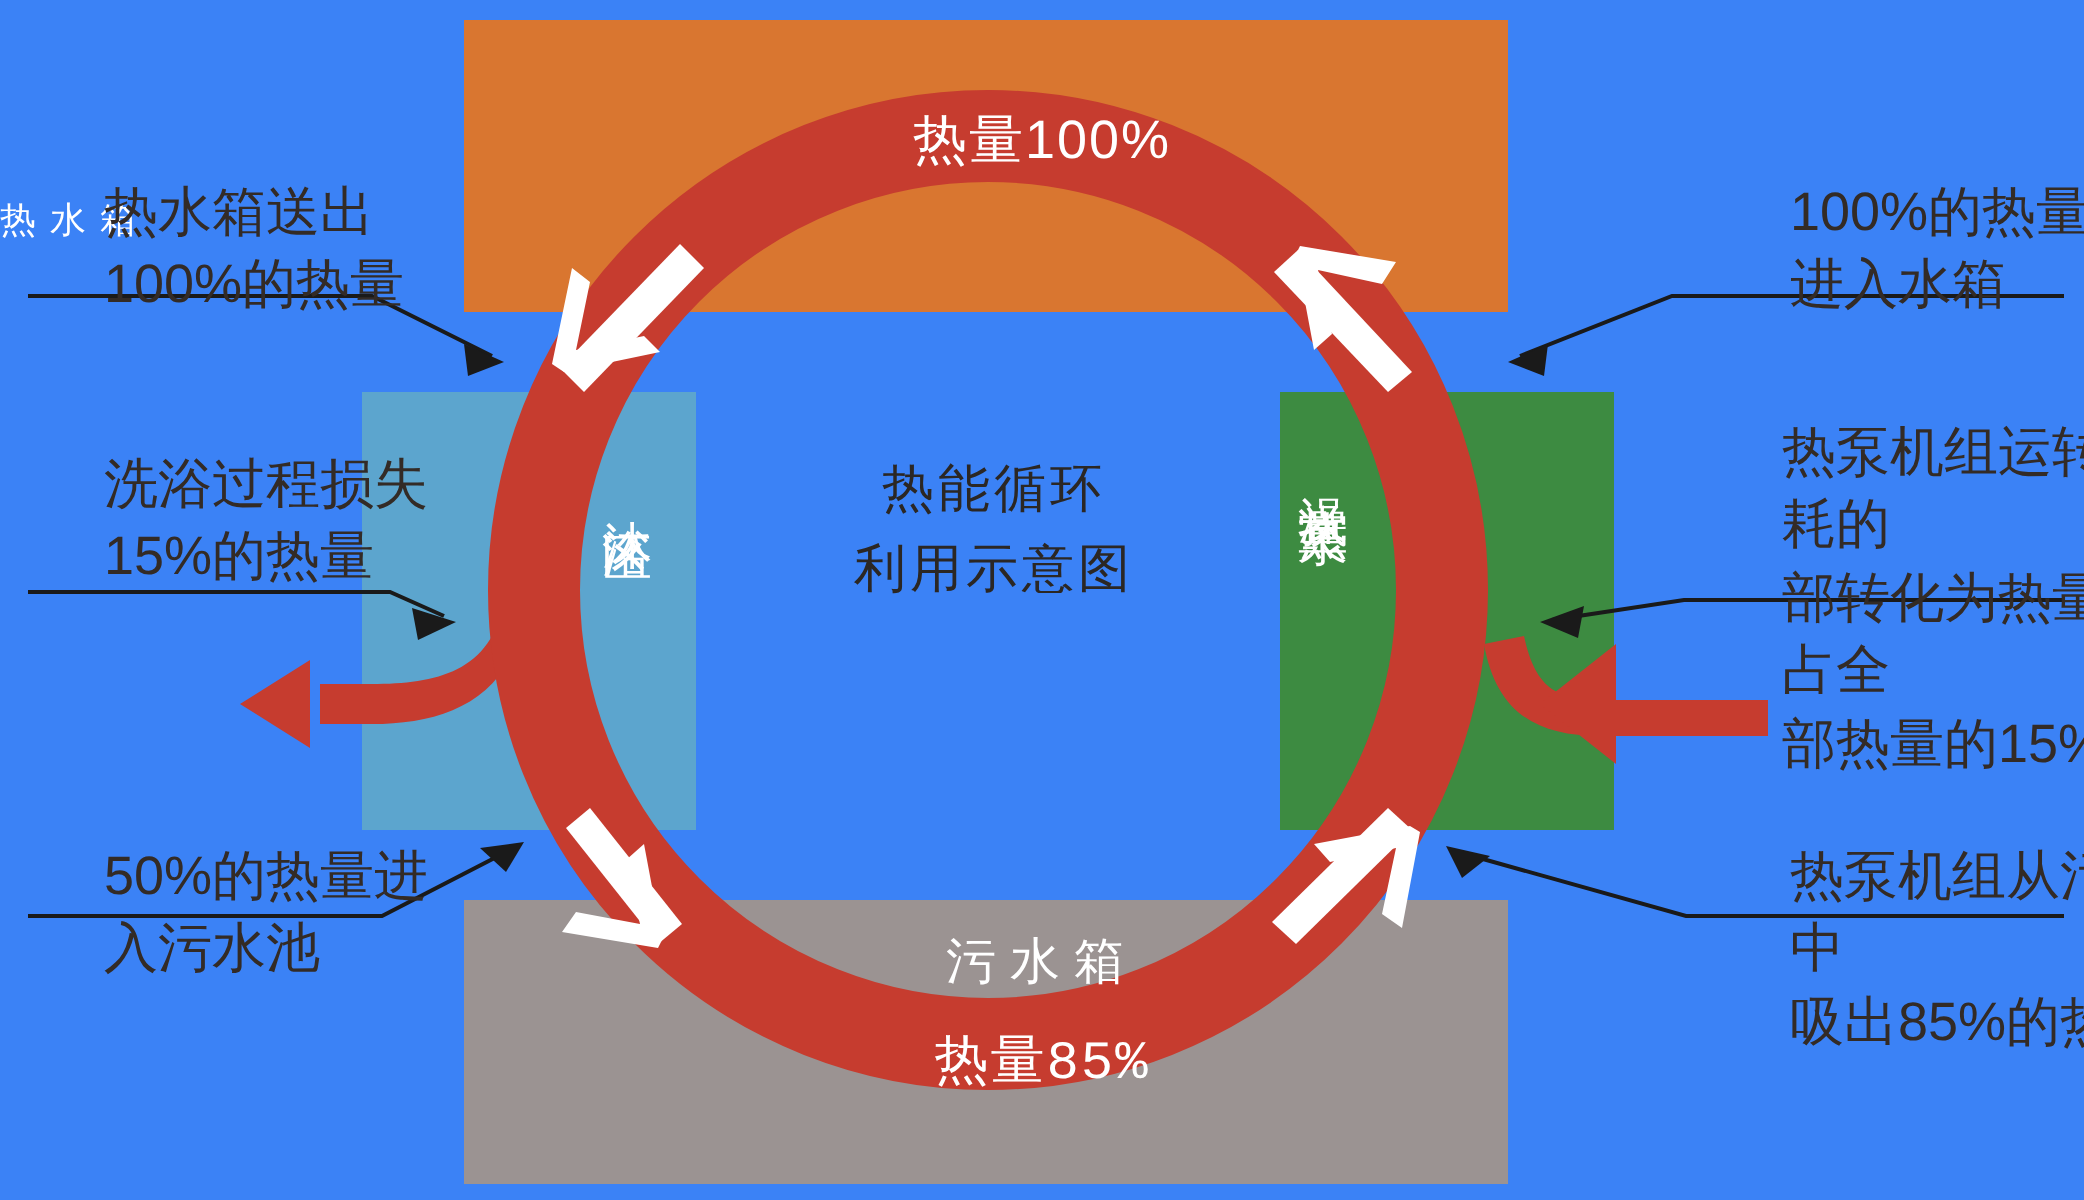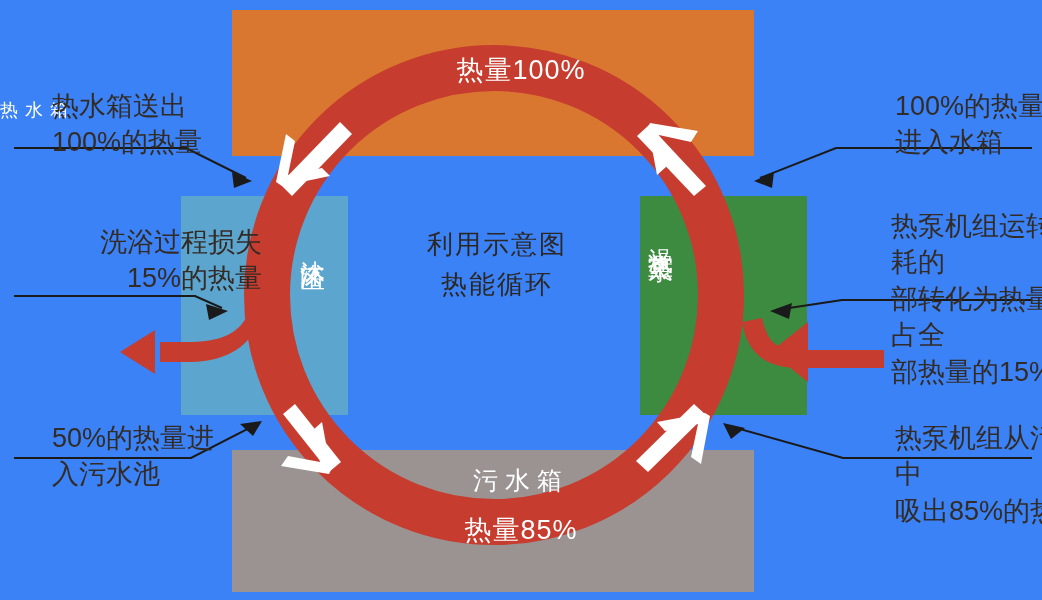--- a/index.html
+++ b/index.html
@@ -37,21 +37,21 @@
   #label-hotwater-box{
     left:0;top:98px;width:1042px;text-align:left;
     font-size:18px;letter-spacing:7px;
   }
   #label-sewage-box{
     left:0;top:452px;width:1042px;text-align:center;
     font-size:25px;letter-spacing:7px;margin-top:12px;
   }
   #label-heat-85{
     left:0;top:512px;width:1042px;text-align:center;
-    font-size:27px;letter-spacing:1px;
+    font-size:27px;letter-spacing:1px;font-family:Liberation Mono, monospace;
   }
 
   .vert-label{
     position:absolute;
     writing-mode:vertical-rl;
     text-orientation:upright;
     color:#ffffff;
     font-size:25px;
     letter-spacing:4px;
     line-height:1;
@@ -69,21 +69,21 @@
   
   .callout{
     position:absolute;
     color:#332B26;
     font-size:27px;
     line-height:1.35;
     white-space:pre-line;
     margin-left:40px;
   }
   #callout-tl{left:12px;top:88px;width:210px;text-align:left;}
-  #callout-ml{left:12px;top:224px;width:210px;text-align:right;}
+  #callout-ml{left:12px;top:224px;width:210px;text-align:left;}
   #callout-bl{left:12px;top:420px;width:215px;text-align:left;}
   #callout-tr{left:855px;top:88px;width:200px;text-align:left;}
   #callout-mr{left:851px;top:208px;width:205px;text-align:left;}
   #callout-br{left:855px;top:420px;width:200px;text-align:left;}
 
   
   #leader-layer{position:absolute;left:0;top:0;width:1042px;height:600px;pointer-events:none;}
 </style>
 </head>
 <body>
@@ -144,22 +144,22 @@
 
   <div class="lbl lbl-white" id="label-sewage-box">污水箱</div>
 
   <div class="lbl lbl-white" id="label-heat-85">热量85%</div>
 
   <div class="vert-label" id="label-bath-zone">沐浴区</div>
 
   <div class="vert-label" id="label-bathhouse-pump">澡堂热泵</div>
 
   <div id="center-title">
+    <div>热能循环</div>
     <div>利用示意图</div>
-    <div>热能循环</div>
   </div>
 
   <svg id="leader-layer" viewBox="0 0 1042 600">
     <g stroke="#1A1A1A" stroke-width="2" fill="none">
 
       <path d="M 14 148 L 186 148 L 246 178"></path>
 
       <path d="M 14 296 L 195 296 L 222 308"></path>
 
       <path d="M 14 458 L 191 458 L 257 424"></path>

